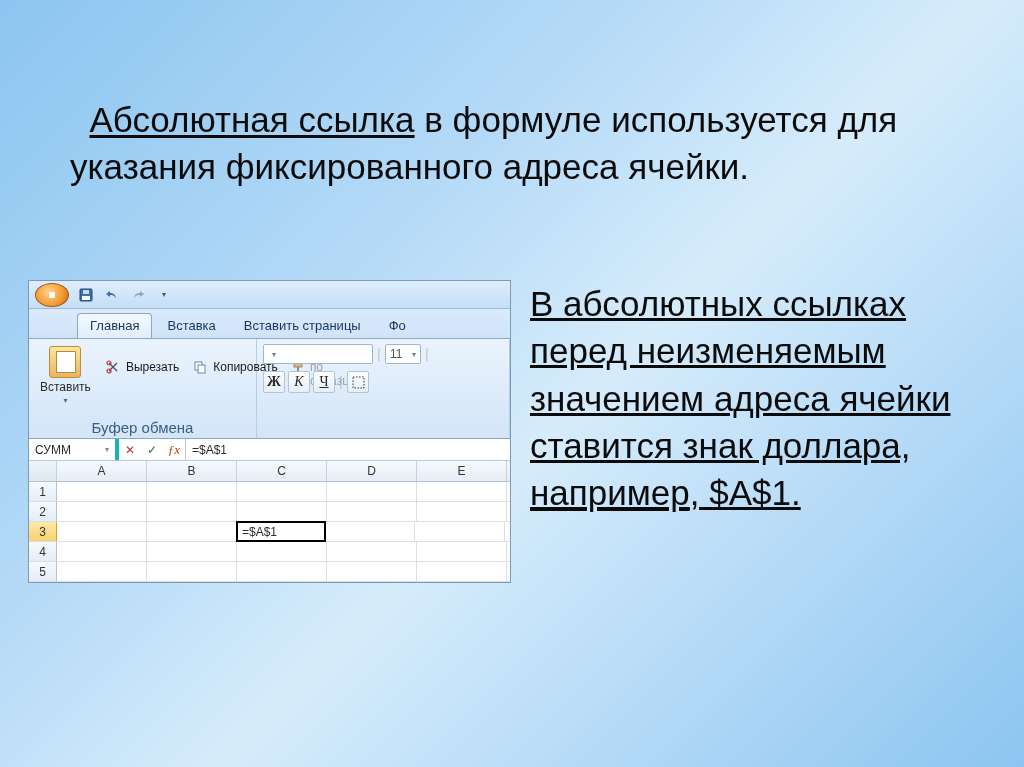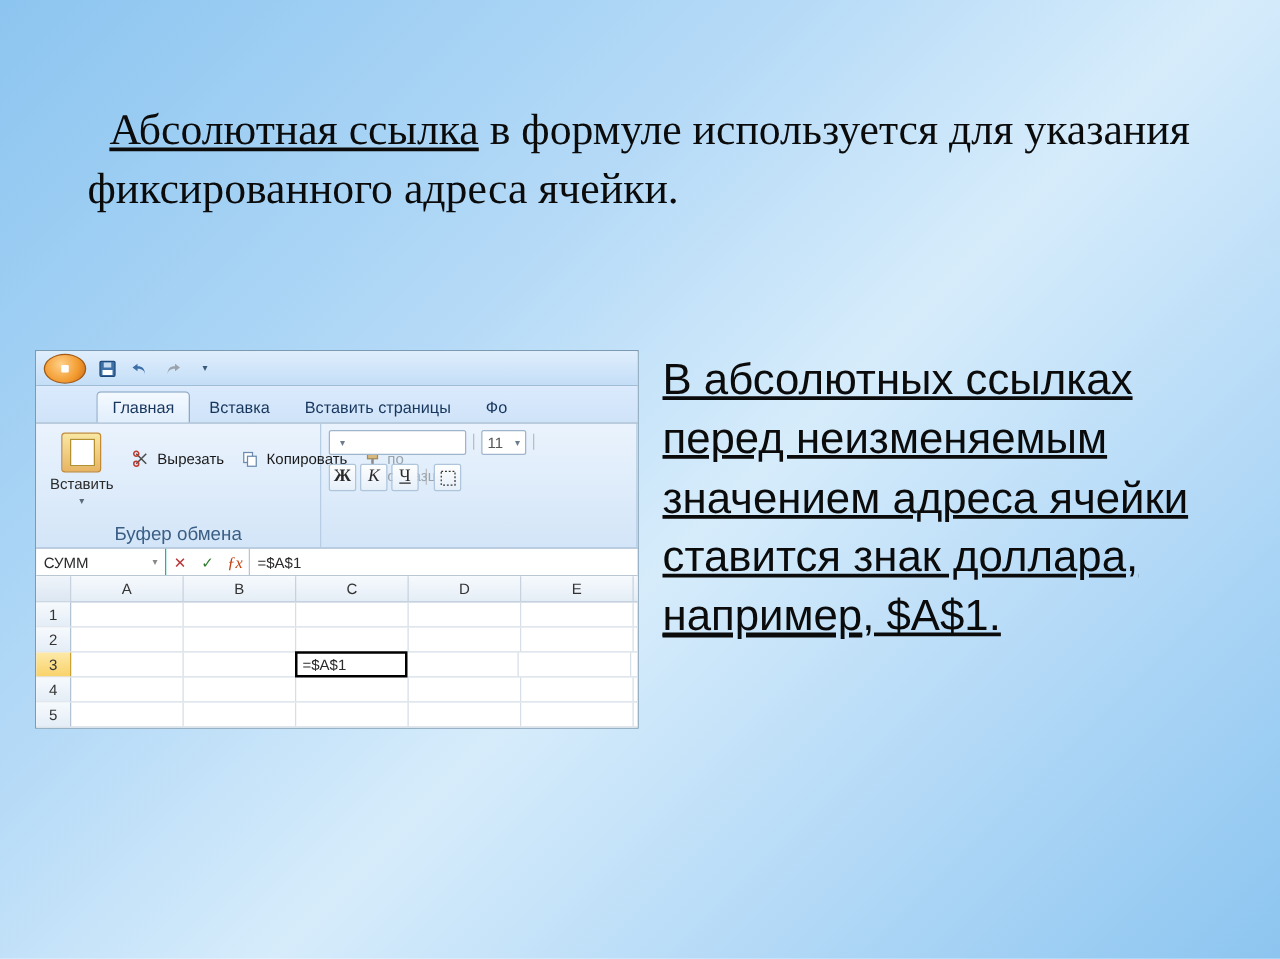--- a/index.html
+++ b/index.html
@@ -8,21 +8,21 @@
     background: linear-gradient(135deg, #8cc5f0 0%, #b5daf7 35%, #d6ecfb 55%, #b5daf7 75%, #8cc5f0 100%);
     font-family: "Segoe UI", Arial, sans-serif;
     position: relative;
   }
   .slide-text {
     position: absolute;
     color: #0b0b0b;
     font-size: 35px;
     line-height: 1.35;
   }
-  .para1 { left: 70px; top: 80px; width: 920px; font-family: Liberation Serif, serif; }
+  .para1 { left: 70px; top: 96px; width: 920px; }
   .para2 { left: 530px; top: 280px; width: 450px; text-decoration: underline; }
   .u { text-decoration: underline; text-underline-offset: 3px; }
 
   
   .excel {
     position: absolute;
     left: 28px; top: 280px;
     width: 483px;
     border: 1px solid #7b9ab3;
     background: #fff;
@@ -114,21 +114,21 @@
     background:linear-gradient(#fdfefe,#e6eff9);
     display:flex;align-items:center;justify-content:center;
     font-family:"Times New Roman",serif;font-size:14px;color:#2a2a2a;
   }
   .fmt-btn.sep{border:none;background:none;width:6px;color:#aaa;}
   .formula-row{
     display:flex;align-items:stretch;height:22px;border-bottom:1px solid #b9c6d3;
     background:#fff;font-size:12px;
   }
   .name-box{
-    width:104px;border-right:1px solid #14b8a6;display:flex;align-items:center;
+    width:90px;border-right:4px solid #14b8a6;display:flex;align-items:center;
     padding:0 6px;justify-content:space-between;
   }
   .name-box span:first-child{font-weight:500;}
   .fbtns{display:flex;align-items:center;border-right:1px solid #b9c6d3;}
   .fbtn{width:22px;display:flex;align-items:center;justify-content:center;color:#c2410c;height:100%;}
   .fbtn.fx{font-style:italic;font-family:"Times New Roman";font-size:13px;}
   .fbar{flex:1;display:flex;align-items:center;padding:0 6px;}
   .grid{background:#fff;}
   .ghead{display:flex;background:linear-gradient(#f6fafd,#e4edf6);border-bottom:1px solid #b4c3d3;}
   .ch{

